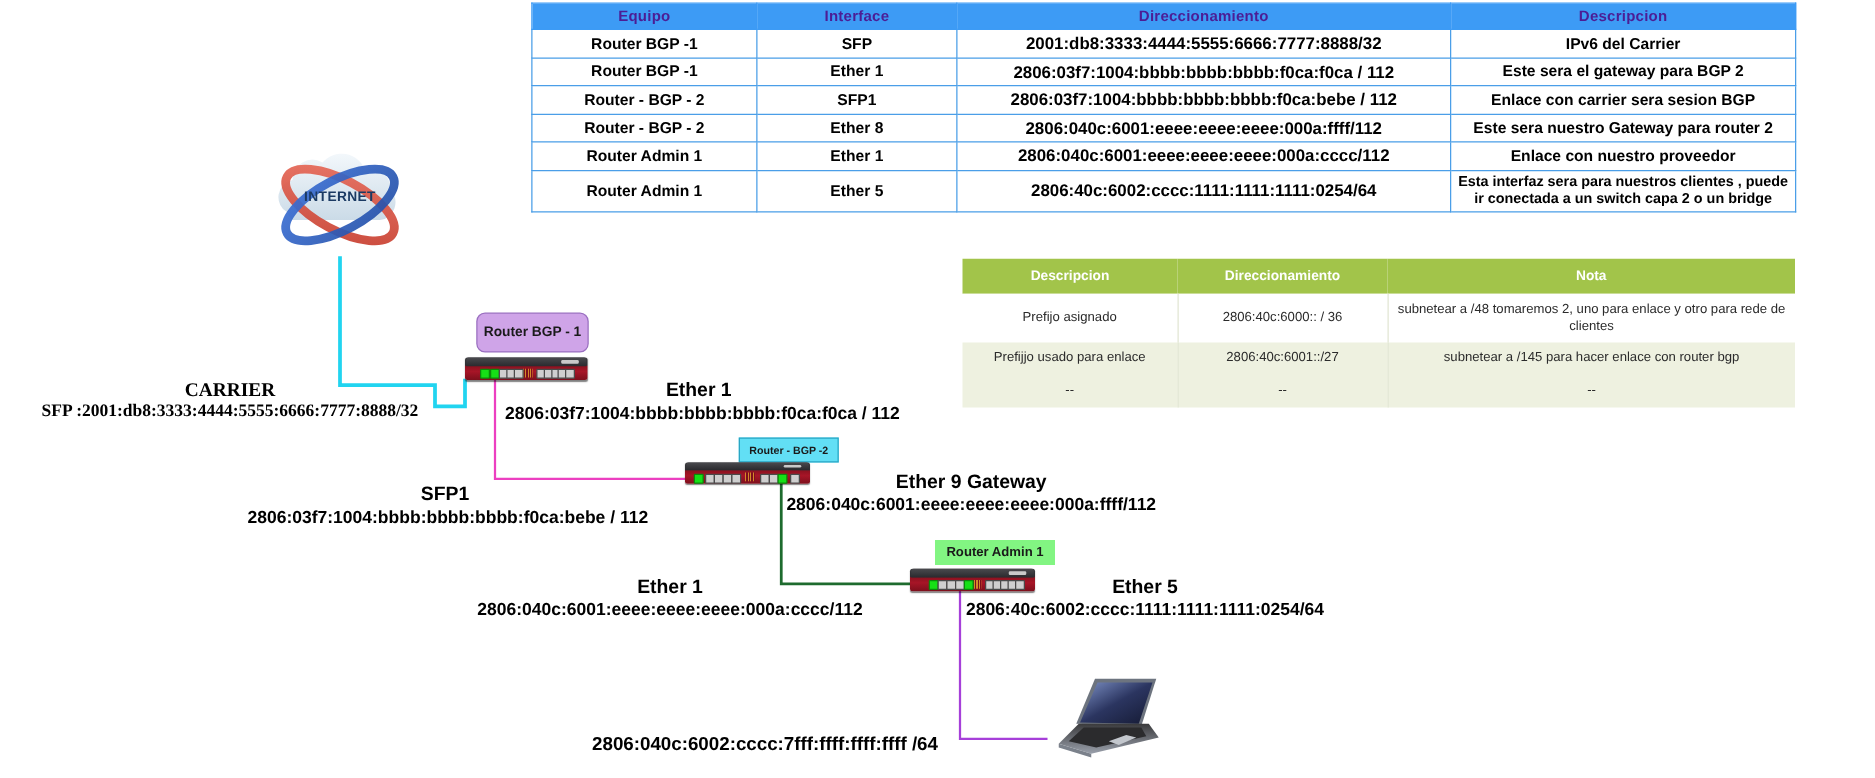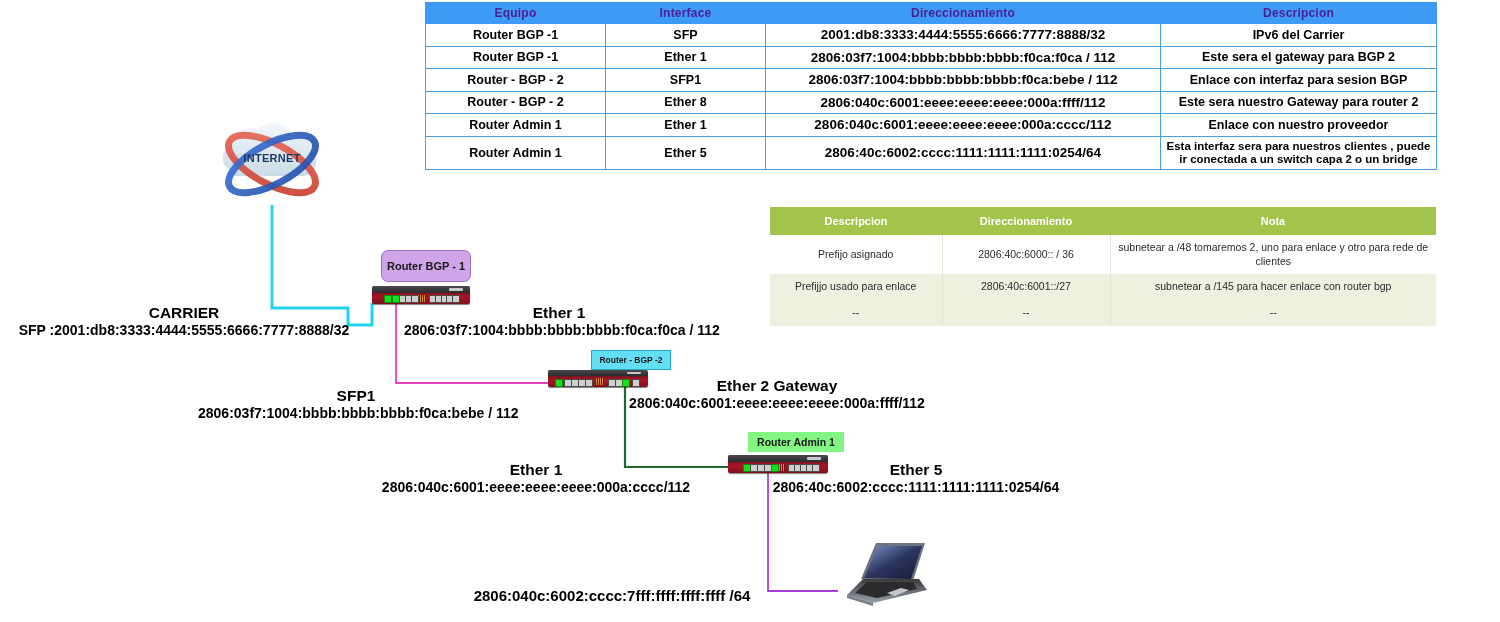--- a/index.html
+++ b/index.html
@@ -237,37 +237,37 @@
     </linearGradient>
   </defs>
   <polygon points="28,44 43,8 92,8 80,46" fill="#6d747f"></polygon>
   <polygon points="31,43 45,11 89,11 78,44" fill="url(#scr)"></polygon>
   <polygon points="14,60 30,44 86,44 94,55 40,68" fill="url(#bse)"></polygon>
   <polygon points="22,58 34,47 80,47 84,54 44,63" fill="#2b2b2d"></polygon>
   <polygon points="54,58 68,53 76,55 62,61" fill="#c3c7cd"></polygon>
   <polygon points="14,60 40,68 40,71 14,63" fill="#7b818b"></polygon>
 </svg>
 
-<div class="abs dlabel" id="lbl-carrier" style="left:6px;top:304px;width:356px;">
+<div class="abs dlabel" id="lbl-carrier" style="left:6px;top:304px;width:356px;font-family:Liberation Serif, serif;">
   <span class="t1">CARRIER</span>
   <span class="t2">SFP :2001:db8:3333:4444:5555:6666:7777:8888/32</span>
 </div>
 
 <div class="abs dlabel" id="lbl-ether1-bgp1" style="left:404px;top:304px;width:310px;">
   <span class="t1">Ether 1</span>
   <span class="t2">2806:03f7:1004:bbbb:bbbb:bbbb:f0ca:f0ca / 112</span>
 </div>
 
 <div class="abs dlabel" id="lbl-sfp1" style="left:198px;top:387px;width:316px;">
   <span class="t1">SFP1</span>
   <span class="t2">2806:03f7:1004:bbbb:bbbb:bbbb:f0ca:bebe / 112</span>
 </div>
 
 <div class="abs dlabel" id="lbl-ether8" style="left:629px;top:377px;width:296px;">
-  <span class="t1">Ether 2 Gateway</span>
+  <span class="t1">Ether 9 Gateway</span>
   <span class="t2">2806:040c:6001:eeee:eeee:eeee:000a:ffff/112</span>
 </div>
 
 <div class="abs dlabel" id="lbl-ether1-admin" style="left:381px;top:461px;width:310px;">
   <span class="t1">Ether 1</span>
   <span class="t2">2806:040c:6001:eeee:eeee:eeee:000a:cccc/112</span>
 </div>
 
 <div class="abs dlabel" id="lbl-ether5" style="left:772px;top:461px;width:288px;">
   <span class="t1">Ether 5</span>
@@ -303,21 +303,21 @@
       <tr>
         <td>Router BGP -1</td>
         <td>Ether 1</td>
         <td class="addr">2806:03f7:1004:bbbb:bbbb:bbbb:f0ca:f0ca / 112</td>
         <td>Este sera el gateway para BGP 2</td>
       </tr>
       <tr>
         <td>Router - BGP - 2</td>
         <td>SFP1</td>
         <td class="addr">2806:03f7:1004:bbbb:bbbb:bbbb:f0ca:bebe / 112</td>
-        <td>Enlace con interfaz para sesion BGP</td>
+        <td>Enlace con carrier sera sesion BGP</td>
       </tr>
       <tr>
         <td>Router - BGP - 2</td>
         <td>Ether 8</td>
         <td class="addr">2806:040c:6001:eeee:eeee:eeee:000a:ffff/112</td>
         <td>Este sera nuestro Gateway para router 2</td>
       </tr>
       <tr>
         <td>Router Admin 1</td>
         <td>Ether 1</td>

